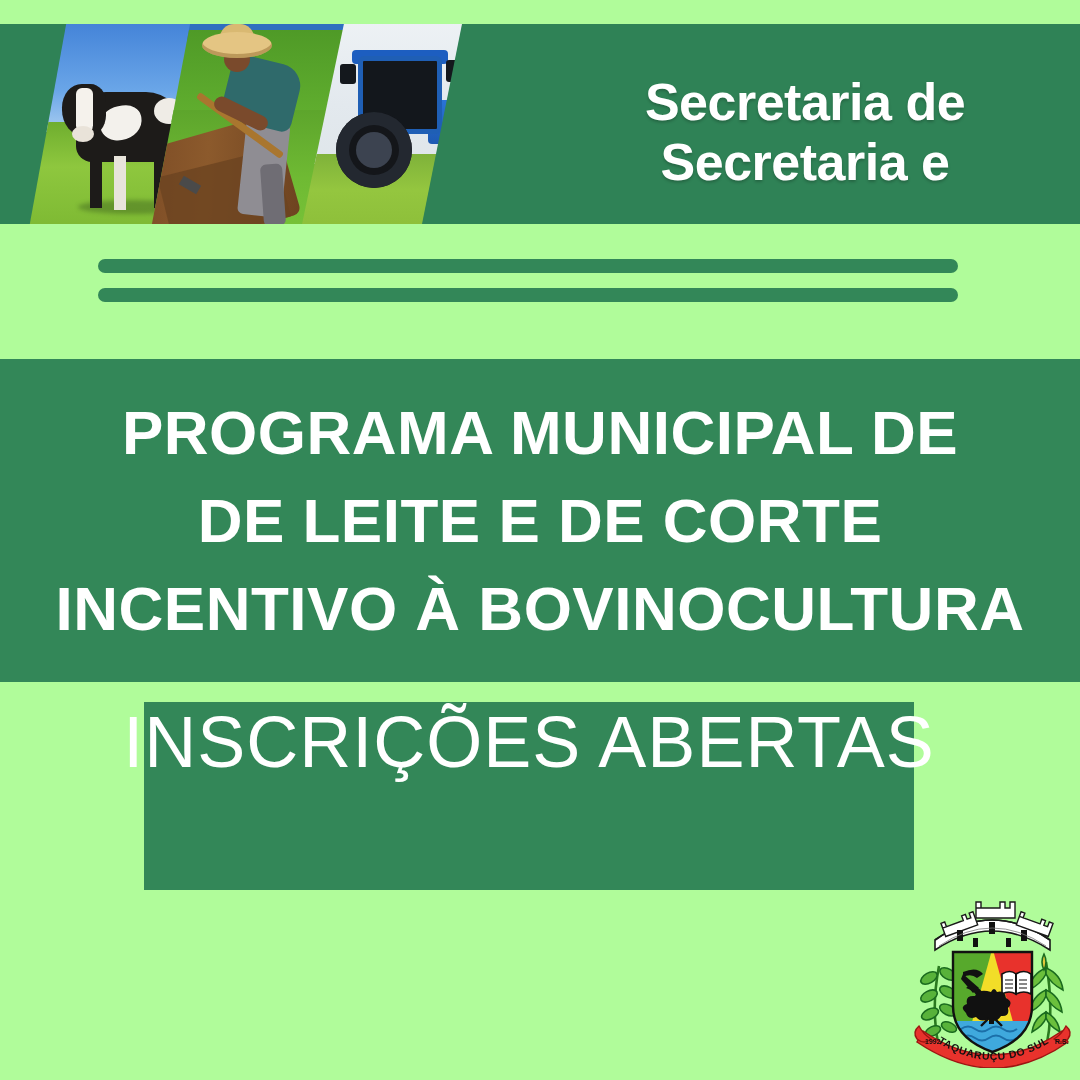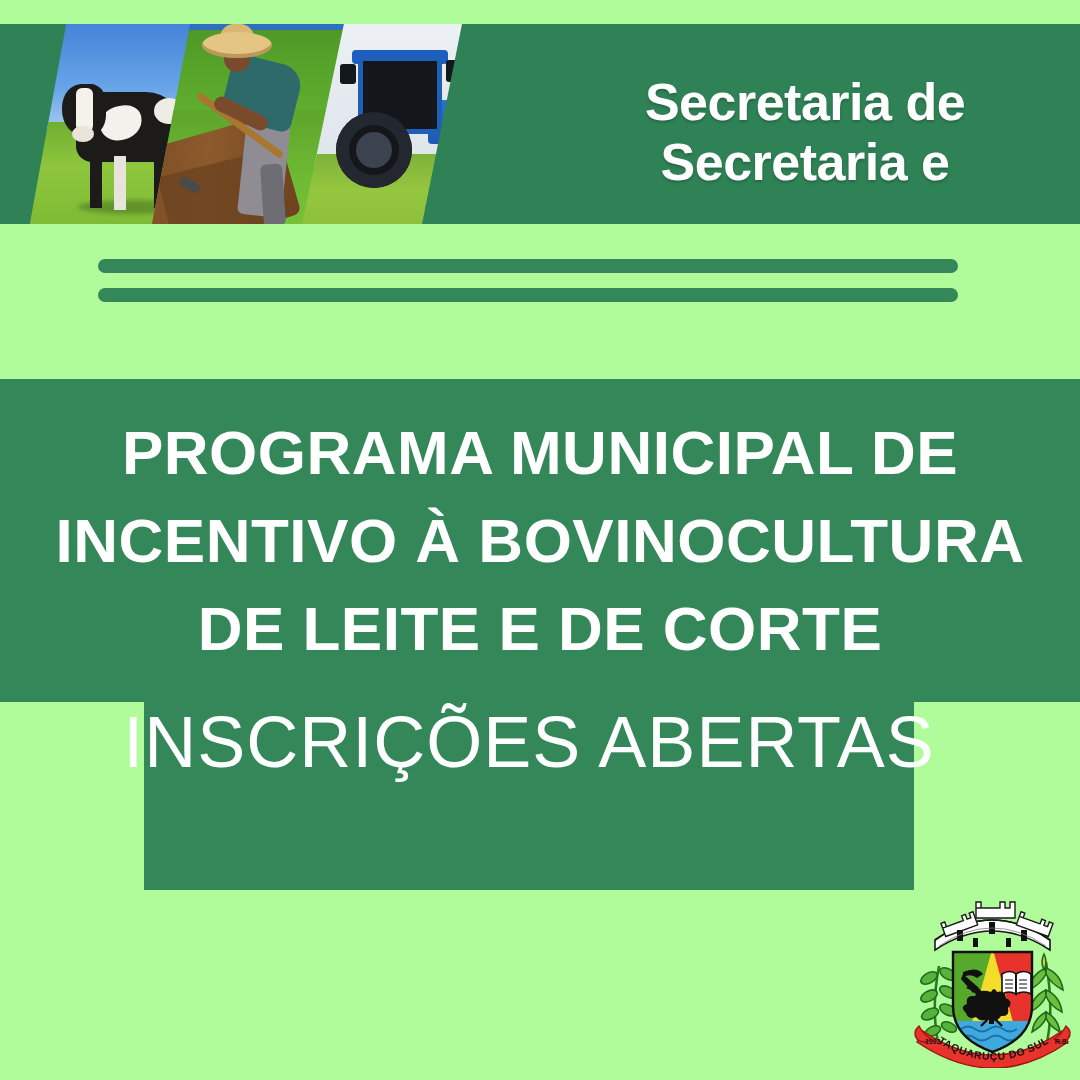--- a/index.html
+++ b/index.html
@@ -283,21 +283,20 @@
   .title-band {
     position: absolute;
     left: 0;
     top: 359px;
     width: 1080px;
     height: 323px;
     background: #338758;
     display: flex;
     align-items: center;
     justify-content: center;
-    margin-top: 20px;
   }
   .title-text {
     color: #ffffff;
     font-family: "Liberation Sans", sans-serif;
     font-weight: bold;
     font-size: 62px;
     line-height: 88px;
     text-align: center;
     letter-spacing: 0.5px;
     width: 1040px;
@@ -403,22 +402,22 @@
       <span class="ln">Secretaria e</span>
     </div>
   </div>
 
   <div class="deco-bar bar1"></div>
   <div class="deco-bar bar2"></div>
 
   <div class="title-band">
     <div class="title-text">
       <span class="ln">PROGRAMA MUNICIPAL DE</span>
+      <span class="ln">DE LEITE E DE CORTE</span>
       <span class="ln">INCENTIVO À BOVINOCULTURA</span>
-      <span class="ln">DE LEITE E DE CORTE</span>
     </div>
   </div>
 
   <div class="cta-box">
     <span class="cta-text">INSCRIÇÕES ABERTAS</span>
   </div>
 
   <div class="coat-of-arms">
     <svg viewBox="0 0 175 180" xmlns="http://www.w3.org/2000/svg">
 

